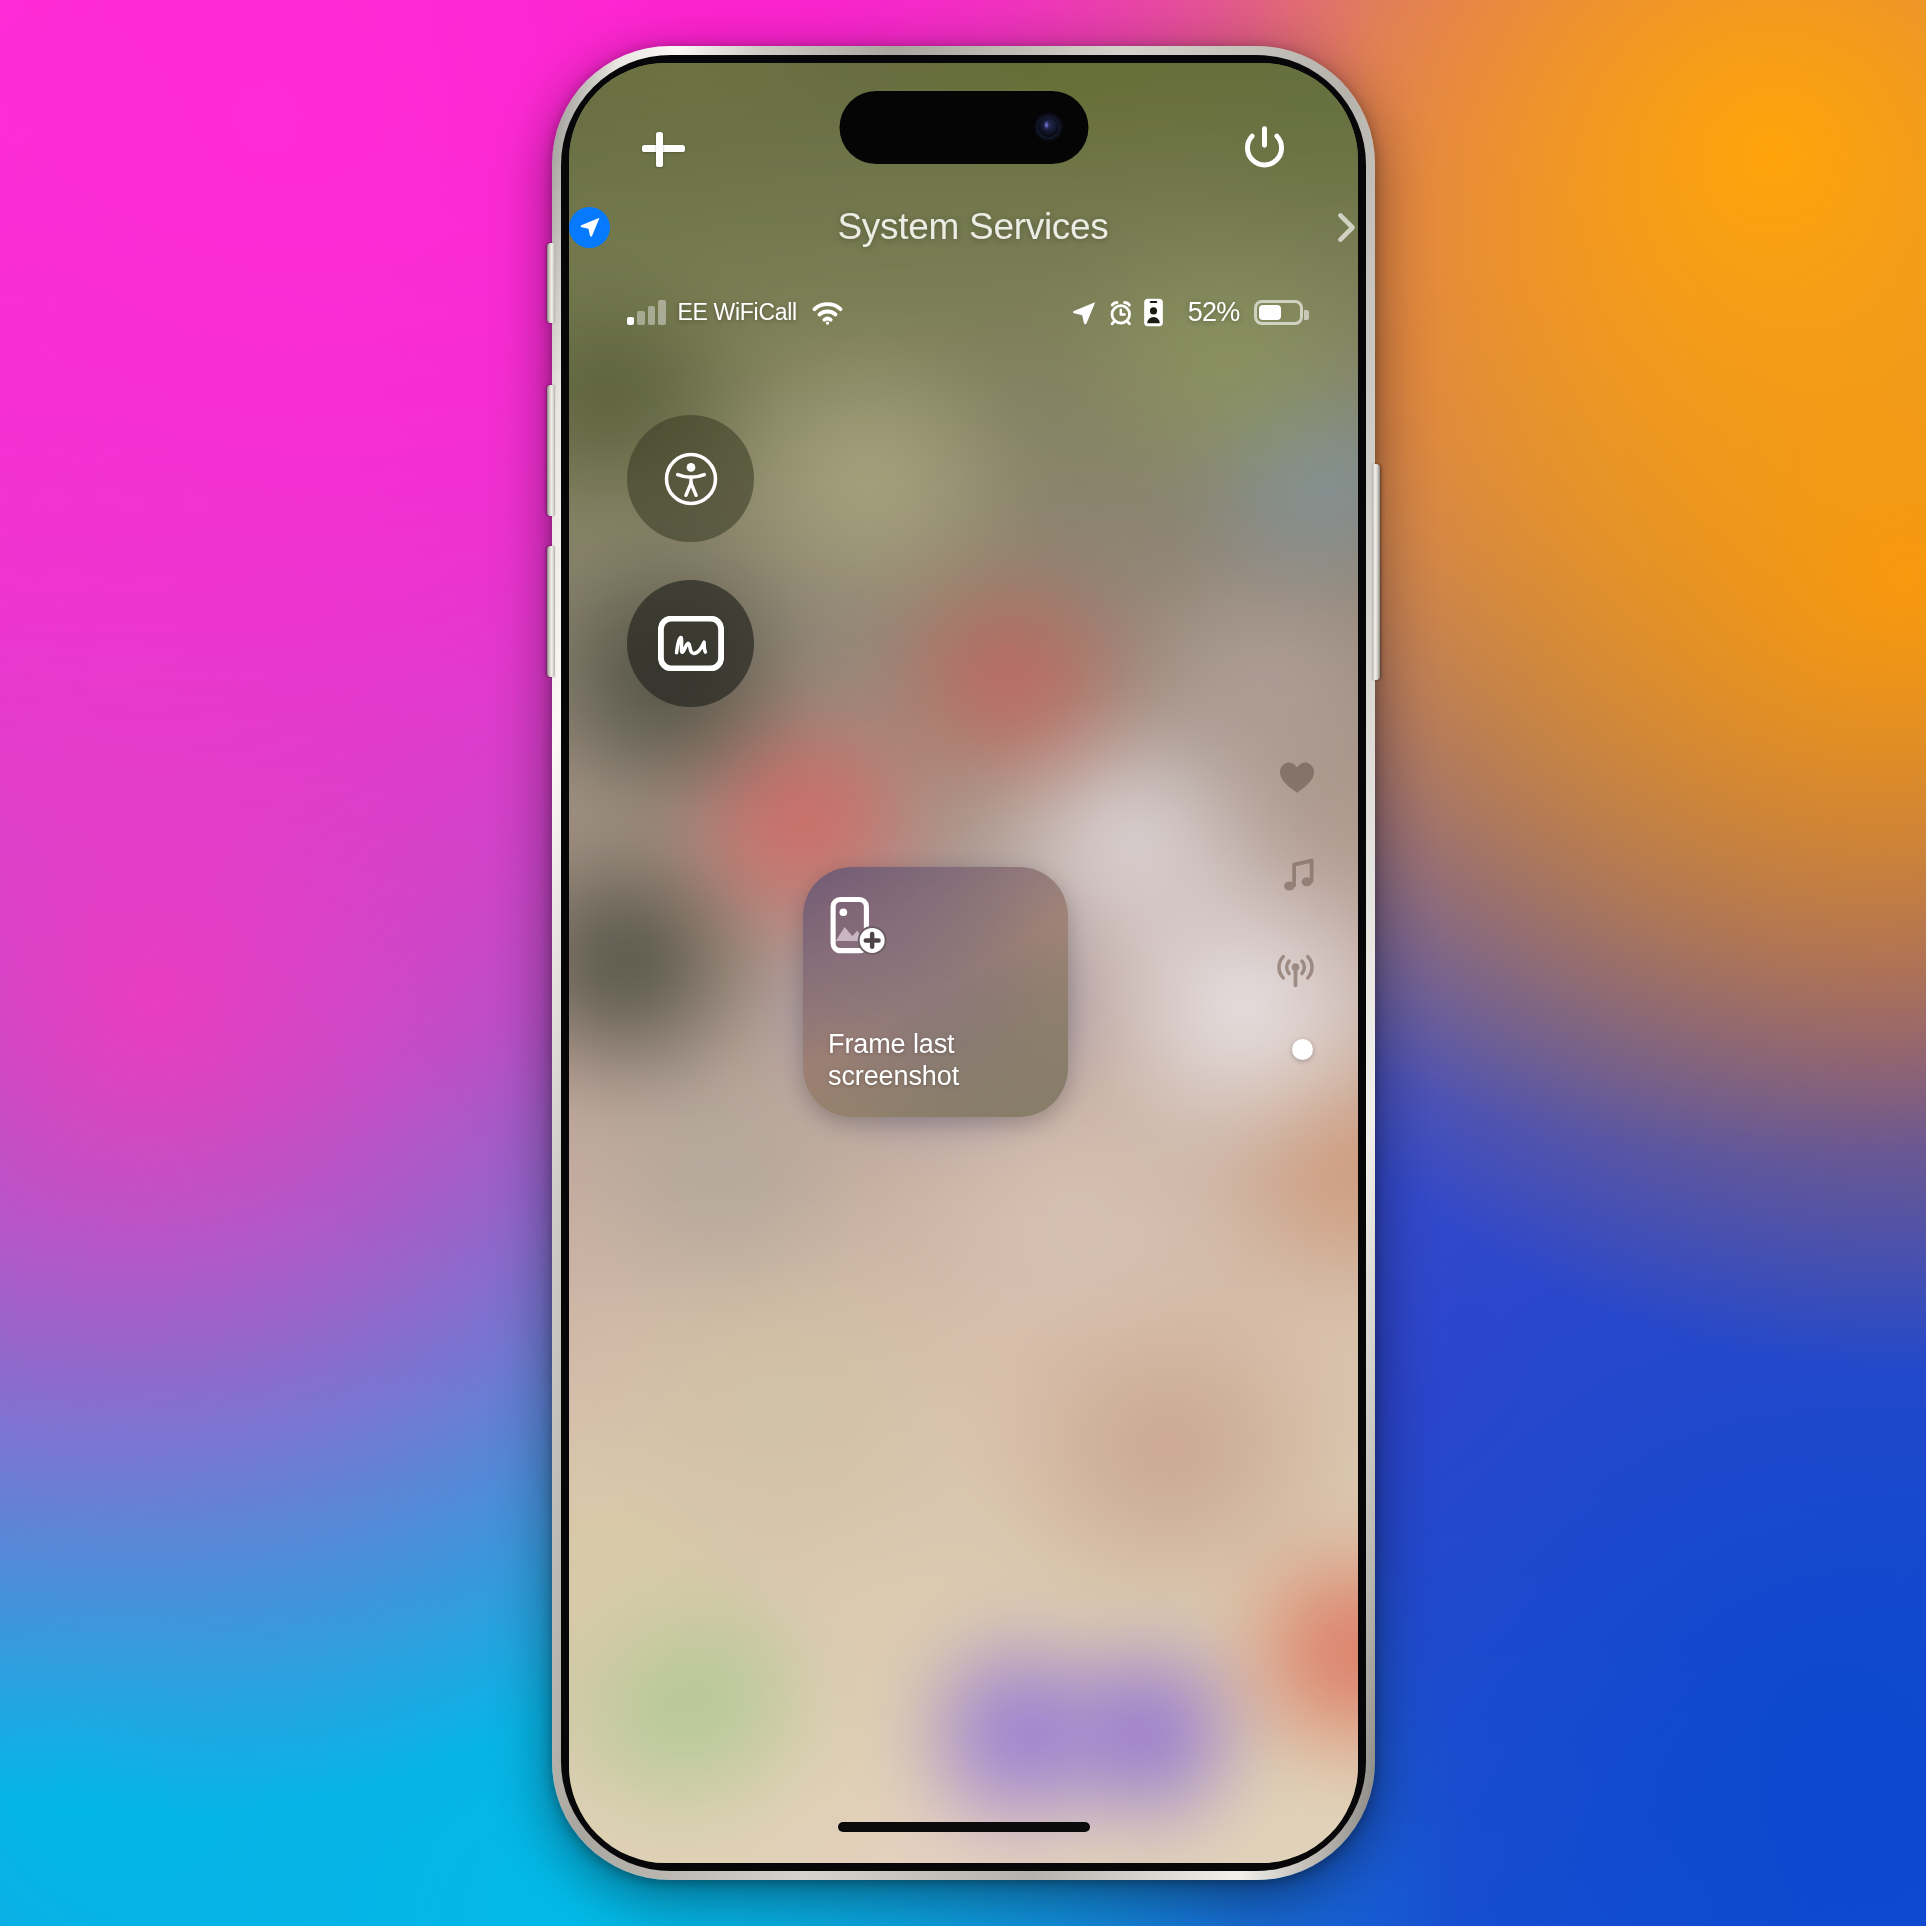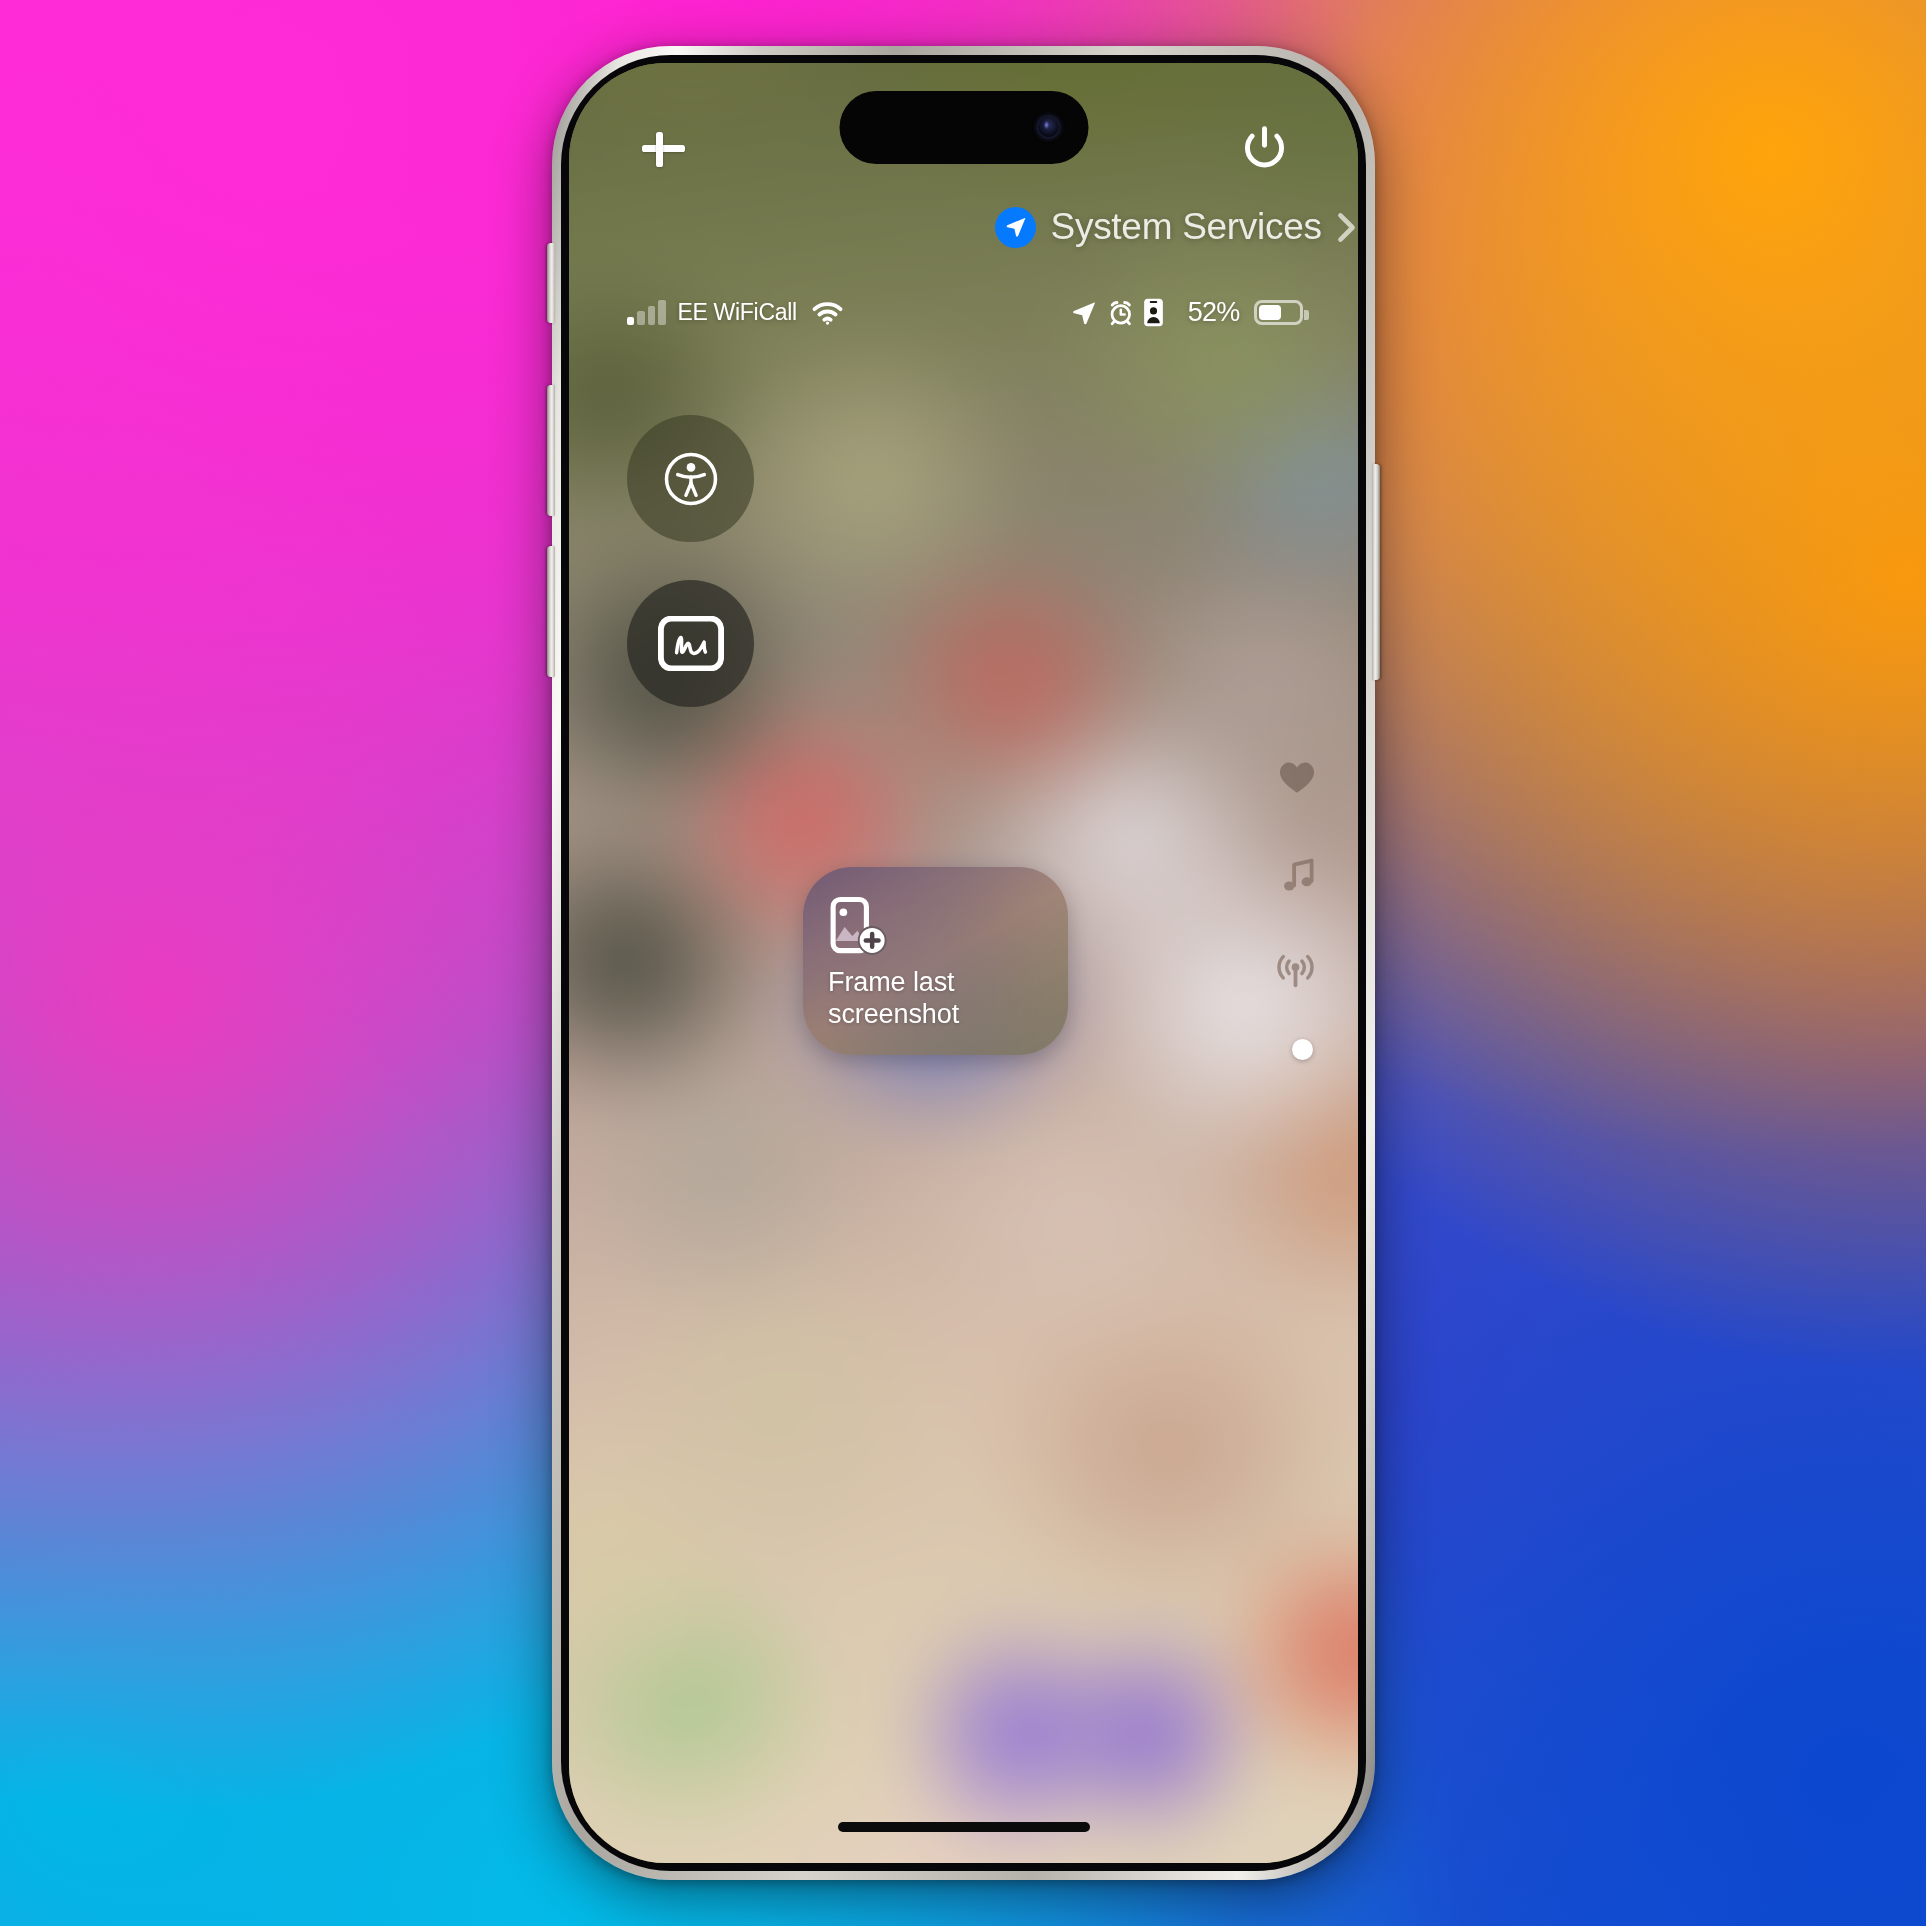--- a/index.html
+++ b/index.html
@@ -137,21 +137,21 @@
 
   #btn-power {
     position: absolute; right: 66px; top: 58px;
     width: 55px; height: 55px; z-index: 25;
   }
   #btn-power svg { width: 100%; height: 100%; display: block; }
 
   
   #services-header {
     position: absolute; top: 143px; left: 0; right: 0;
-    display: flex; align-items: center; justify-content: flex-end;
+    display: flex; align-items: center; justify-content: space-between;
     gap: 14.4px; z-index: 25;
   }
   #services-icon {
     width: 41px; height: 41px; border-radius: 50%;
     background: #067afe;
     display: flex; align-items: center; justify-content: center;
     flex: 0 0 auto;
   }
   #services-icon svg { width: 23.6px; height: 23.6px; display: block; }
   #services-label {
@@ -239,21 +239,21 @@
     position: absolute; right: 45px; top: 976px;
     width: 21px; height: 21px; border-radius: 50%;
     background: #fff; z-index: 18;
     box-shadow: 0 1.3px 5.2px rgba(0,0,0,0.25);
   }
 
   
   #widget-tile {
     position: absolute;
     left: 234px; top: 804px;
-    width: 265px; height: 188px;
+    width: 265px; height: 250px;
     border-radius: 49px;
     z-index: 22;
     background:
       linear-gradient(150deg,
         rgba(92,82,118,0.80) 0%,
         rgba(126,100,112,0.78) 26%,
         rgba(148,116,100,0.74) 50%,
         rgba(132,116,88,0.74) 72%,
         rgba(112,108,82,0.76) 100%);
     backdrop-filter: blur(14.4px);

